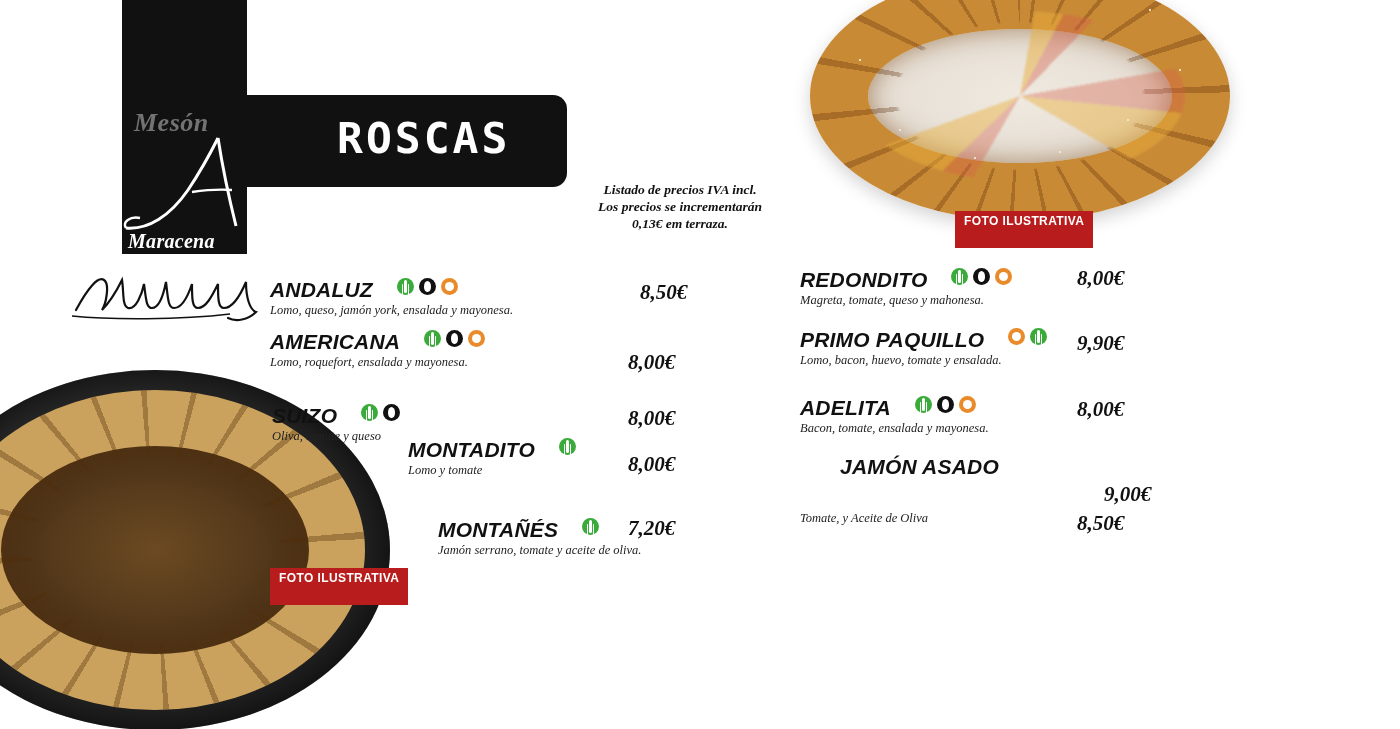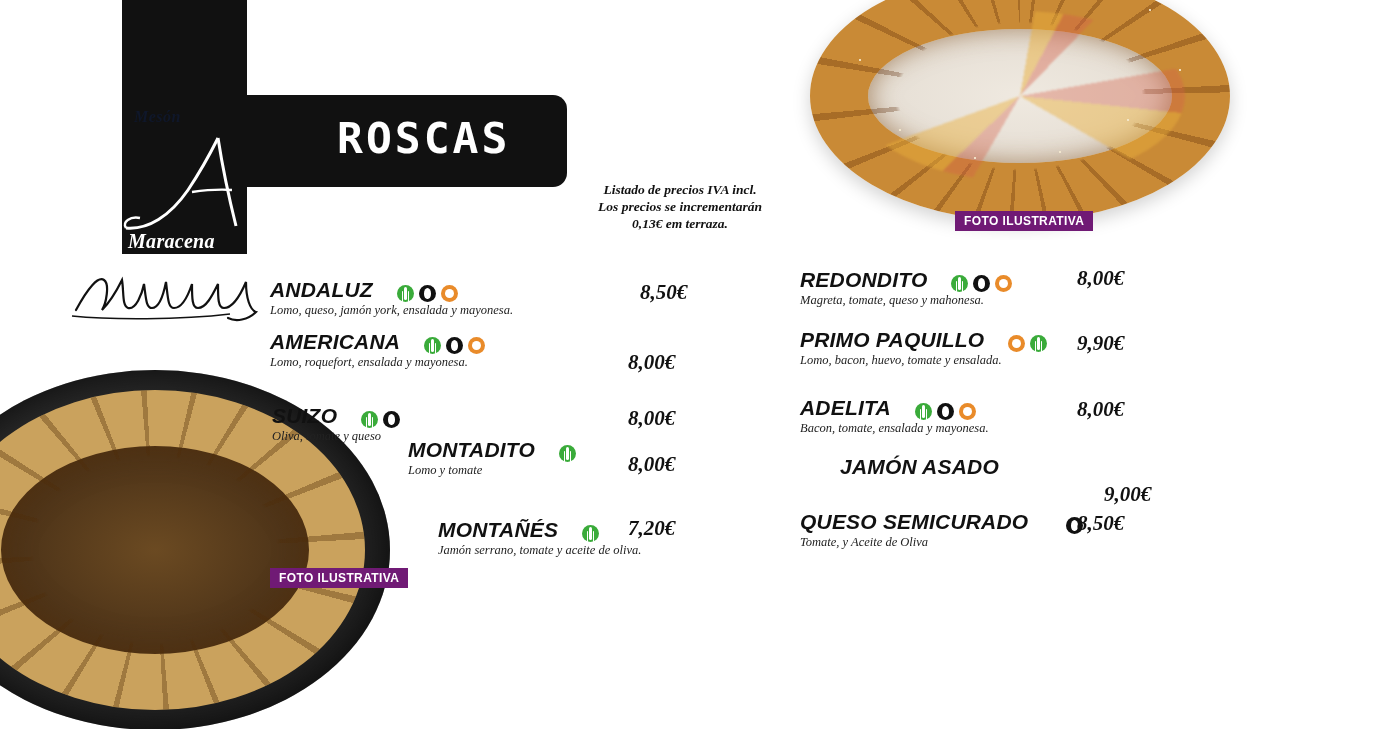--- a/index.html
+++ b/index.html
@@ -135,49 +135,49 @@
       repeating-conic-gradient(from 5deg at 50% 50%,
         rgba(255,255,255,0.00) 0deg 8deg,
         rgba(80,45,8,0.35) 8deg 10deg,
         rgba(255,255,255,0.00) 10deg 18deg);
     -webkit-mask: radial-gradient(ellipse 50% 50% at 50% 50%, transparent 58%, #000 60%);
             mask: radial-gradient(ellipse 50% 50% at 50% 50%, transparent 58%, #000 60%);
   }
 
   .foto-badge {
     position: absolute;
-    background: #701a75;
+    background: #b91c1c;
     color: #fff;
     font-weight: bold;
     font-size: 12px;
     letter-spacing: .4px;
-    padding: 3px 9px 3px 9px;
+    padding: 3px 9px 20px 9px;
     font-family: "Liberation Sans", sans-serif;
   }
   #foto-badge-top { left: 955px; top: 211px; }
   #foto-badge-bottom { left: 270px; top: 568px; }
 
   
   #logo-block {
     position: absolute;
     left: 122px;
     top: -6px;
     width: 125px;
     height: 260px;
     background: #111;
   }
   #logo-meson {
     position: absolute;
     left: 134px;
     top: 108px;
-    color: #0f172a;
+    color: #737373;
     font-family: "Liberation Serif", serif;
     font-style: italic;
     font-weight: bold;
-    font-size: 16px;
+    font-size: 26px;
     letter-spacing: .5px;
     text-align: right;
   }
   #logo-maracena {
     position: absolute;
     left: 128px;
     top: 230px;
     color: #fff;
     font-family: "Liberation Serif", serif;
     font-style: italic;
@@ -237,21 +237,21 @@
     width: 195px;
     height: 70px;
   }
 
   
   .menu-item {
     position: absolute;
   }
   .item-head {
     display: flex;
-    align-items: flex-end;
+    align-items: flex-start;
     gap: 24px;
     white-space: nowrap;
   }
   .item-name {
     font-family: "Liberation Sans", sans-serif;
     font-style: italic;
     font-weight: bold;
     font-size: 21px;
     letter-spacing: .2px;
     color: #111;
@@ -451,21 +451,15 @@
 
 <div class="menu-item" style="left:840px; top:455px;">
   <div class="item-head">
     <span class="item-name">JAMÓN ASADO</span>
   </div>
   <div class="item-desc"></div>
 </div>
 <div class="price" style="left:1077px; top:482px;margin-left:27px;">9,00€</div>
 
 <div class="menu-item" style="left:800px; top:510px;">
-  <div class="item-head">
-    <span class="item-name">QUESO SEMICURADO</span>
-    <span class="allergens" style="margin-left:14px;">
-      <span class="aicon milk"></span>
-    </span>
-  </div>
   <div class="item-desc">Tomate, y Aceite de Oliva</div>
 </div>
 <div class="price" style="left:1077px; top:511px;">8,50€</div>
 
 </body></html>

